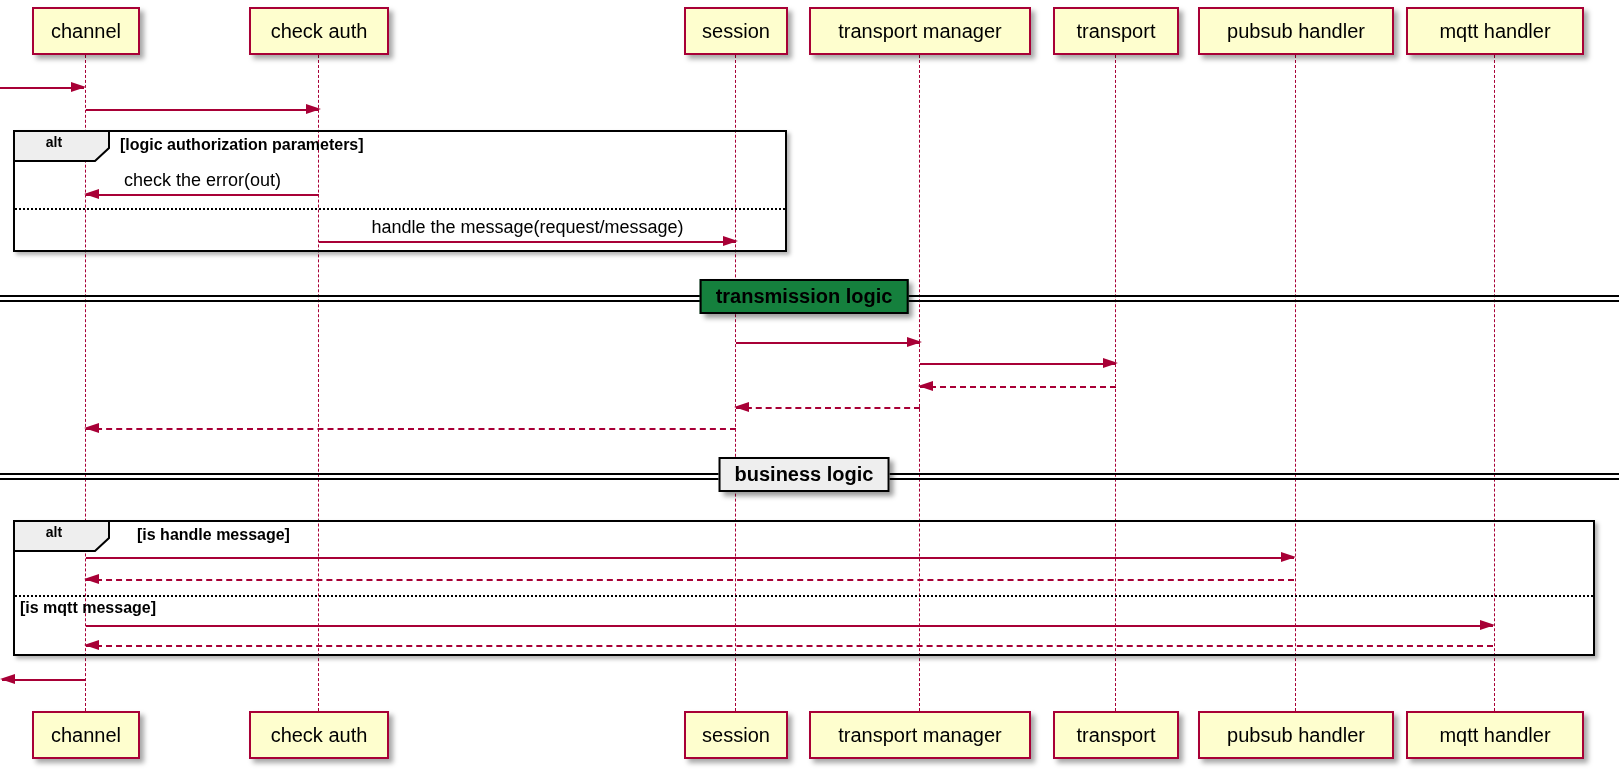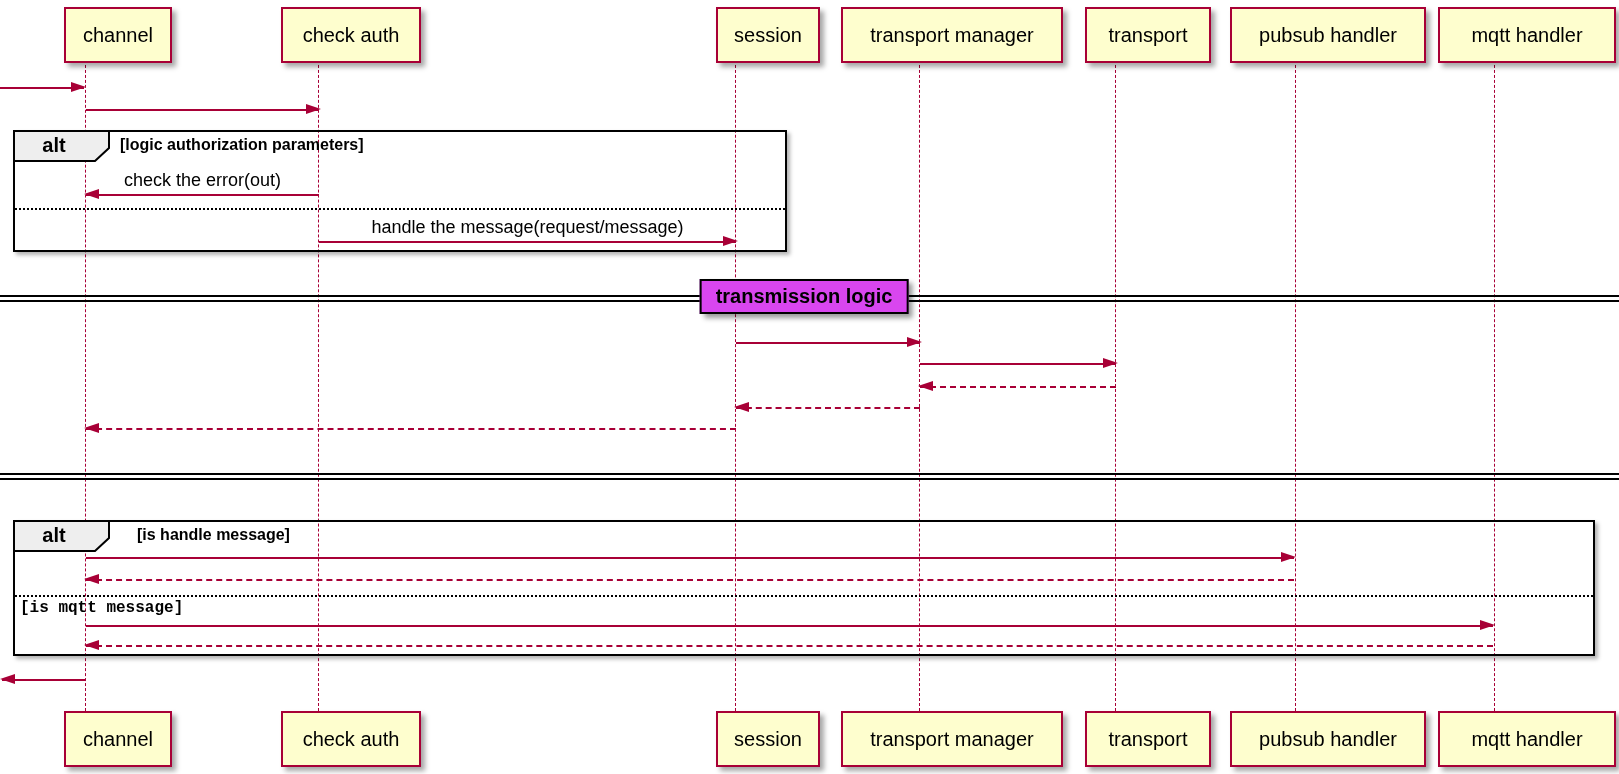--- a/index.html
+++ b/index.html
@@ -8,58 +8,57 @@
     width:1619px;height:774px;
     background:#ffffff;
     font-family:"Liberation Sans","DejaVu Sans",sans-serif;
     overflow:hidden;
   }
   .lifeline{
     position:absolute;width:0;
     border-left:1.5px dashed #A80036;
   }
   .pbox{
-    position:absolute;height:56px;
+    position:absolute;height:48px;
     background:#FEFECE;
     border:2px solid #A80036;
     box-shadow:4px 4px 5px rgba(0,0,0,0.35);
     display:flex;align-items:center;justify-content:center;
     font-size:20px;color:#000;
     box-sizing:border-box;
     white-space:nowrap;
-    margin-left:32px;
   }
   .msg{position:absolute;height:0;}
   .msg-line{position:absolute;left:0;right:0;top:-1px;border-top:2px solid #A80036;}
   .msg-line.dashed{border-top-style:dashed;}
   .head{position:absolute;width:0;height:0;top:-6px;}
   .head.right{right:-2px;border-left:15px solid #A80036;border-top:5px solid transparent;border-bottom:5px solid transparent;}
   .head.left{left:-2px;border-right:15px solid #A80036;border-top:5px solid transparent;border-bottom:5px solid transparent;}
   .msg-label{
     position:absolute;bottom:4px;left:50%;transform:translateX(-50%);
     white-space:nowrap;font-size:18px;color:#000;
   }
   .frag{
     position:absolute;border:2px solid #000;box-sizing:border-box;
     box-shadow:3px 3px 4px rgba(0,0,0,0.3);
     background:transparent;
   }
   .frag-pent{position:absolute;top:-2px;left:-2px;}
   .frag-keyword{
     position:absolute;top:2px;left:0;width:78px;text-align:center;
-    font-size:20px;font-weight:bold;color:#000;
+    font-size:14px;font-weight:bold;color:#000;
   }
   .frag-cond{
     position:absolute;top:4px;white-space:nowrap;
     font-size:16px;font-weight:bold;color:#000;
   }
   .frag-divider{position:absolute;left:0;right:0;border-top:2px dotted #000;}
   .frag-divider-label{
     position:absolute;white-space:nowrap;
-    font-size:16px;font-weight:bold;color:#000;font-family:Liberation Mono, monospace;
+    font-size:16px;font-weight:bold;color:#000;
   }
   .sect-line{position:absolute;left:0;width:1619px;height:2px;background:#000;}
   .sect-box{
     position:absolute;transform:translateX(-50%);
     background:#EEEEEE;border:2px solid #000;
     box-shadow:4px 4px 5px rgba(0,0,0,0.4);
     padding:4px 14px;white-space:nowrap;
     font-size:20px;font-weight:bold;color:#000;
   }
 </style>
@@ -69,23 +68,24 @@
 <div id="canvas">
     <div class="lifeline" style="left: 85px; top: 55px; height: 656px; border-left-color: rgb(168, 0, 54);"></div>
     <div class="lifeline" style="left: 318px; top: 55px; height: 656px; border-left-color: rgb(168, 0, 54);"></div>
     <div class="lifeline" style="left: 735px; top: 55px; height: 656px; border-left-color: rgb(168, 0, 54);"></div>
     <div class="lifeline" style="left: 919px; top: 55px; height: 656px; border-left-color: rgb(168, 0, 54);"></div>
     <div class="lifeline" style="left: 1115px; top: 55px; height: 656px; border-left-color: rgb(168, 0, 54);"></div>
     <div class="lifeline" style="left: 1295px; top: 55px; height: 656px; border-left-color: rgb(168, 0, 54);"></div>
     <div class="lifeline" style="left: 1494px; top: 55px; height: 656px; border-left-color: rgb(168, 0, 54);"></div>
     <div class="sect-line" style="top: 295px;"></div>
     <div class="sect-line" style="top: 300px;"></div>
-    <div class="sect-box" style="left: 804px; top: 279px; background: #d946ef; border-color: rgb(0, 0, 0);">transmission logic</div>
+    <div class="sect-box" style="left: 804px; top: 279px; background: #15803d; border-color: rgb(0, 0, 0);">transmission logic</div>
     <div class="sect-line" style="top: 473px;"></div>
     <div class="sect-line" style="top: 478px;"></div>
+    <div class="sect-box" style="left: 804px; top: 457px; background: rgb(238, 238, 238); border-color: rgb(0, 0, 0);">business logic</div>
     <div class="frag" style="left: 13px; top: 130px; width: 774px; height: 122px; border-color: rgb(0, 0, 0);">
       <svg width="98" height="33" class="frag-pent">
         <path d="M1,1 H96 V18 L82,31 H1 Z" fill="#EEEEEE" stroke="#000000" stroke-width="2"></path>
       </svg>
       <div class="frag-keyword">alt</div>
       <div class="frag-cond" style="left: 105px;">[logic authorization parameters]</div>
       <div class="frag-divider" style="top: 76px;"></div>
     </div>
     <div class="frag" style="left: 13px; top: 520px; width: 1582px; height: 136px; border-color: rgb(0, 0, 0);">
       <svg width="98" height="33" class="frag-pent">

